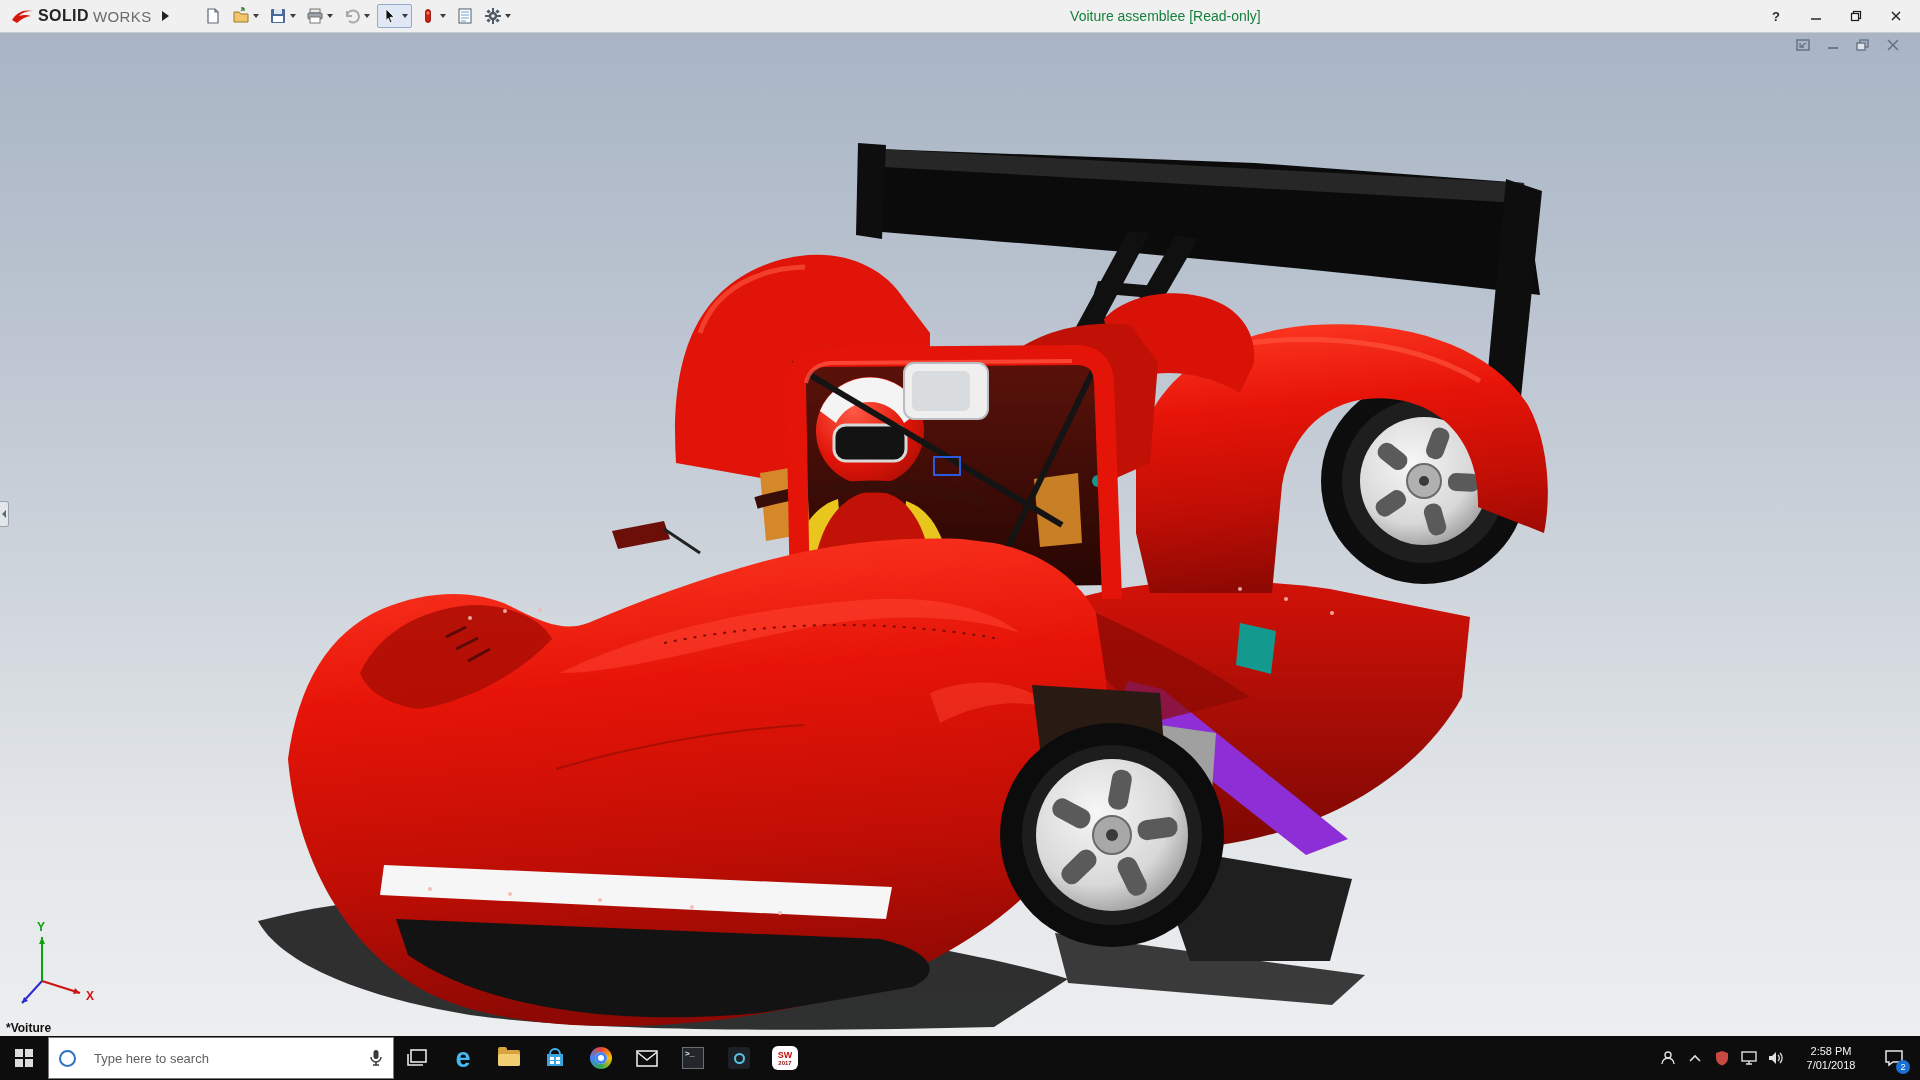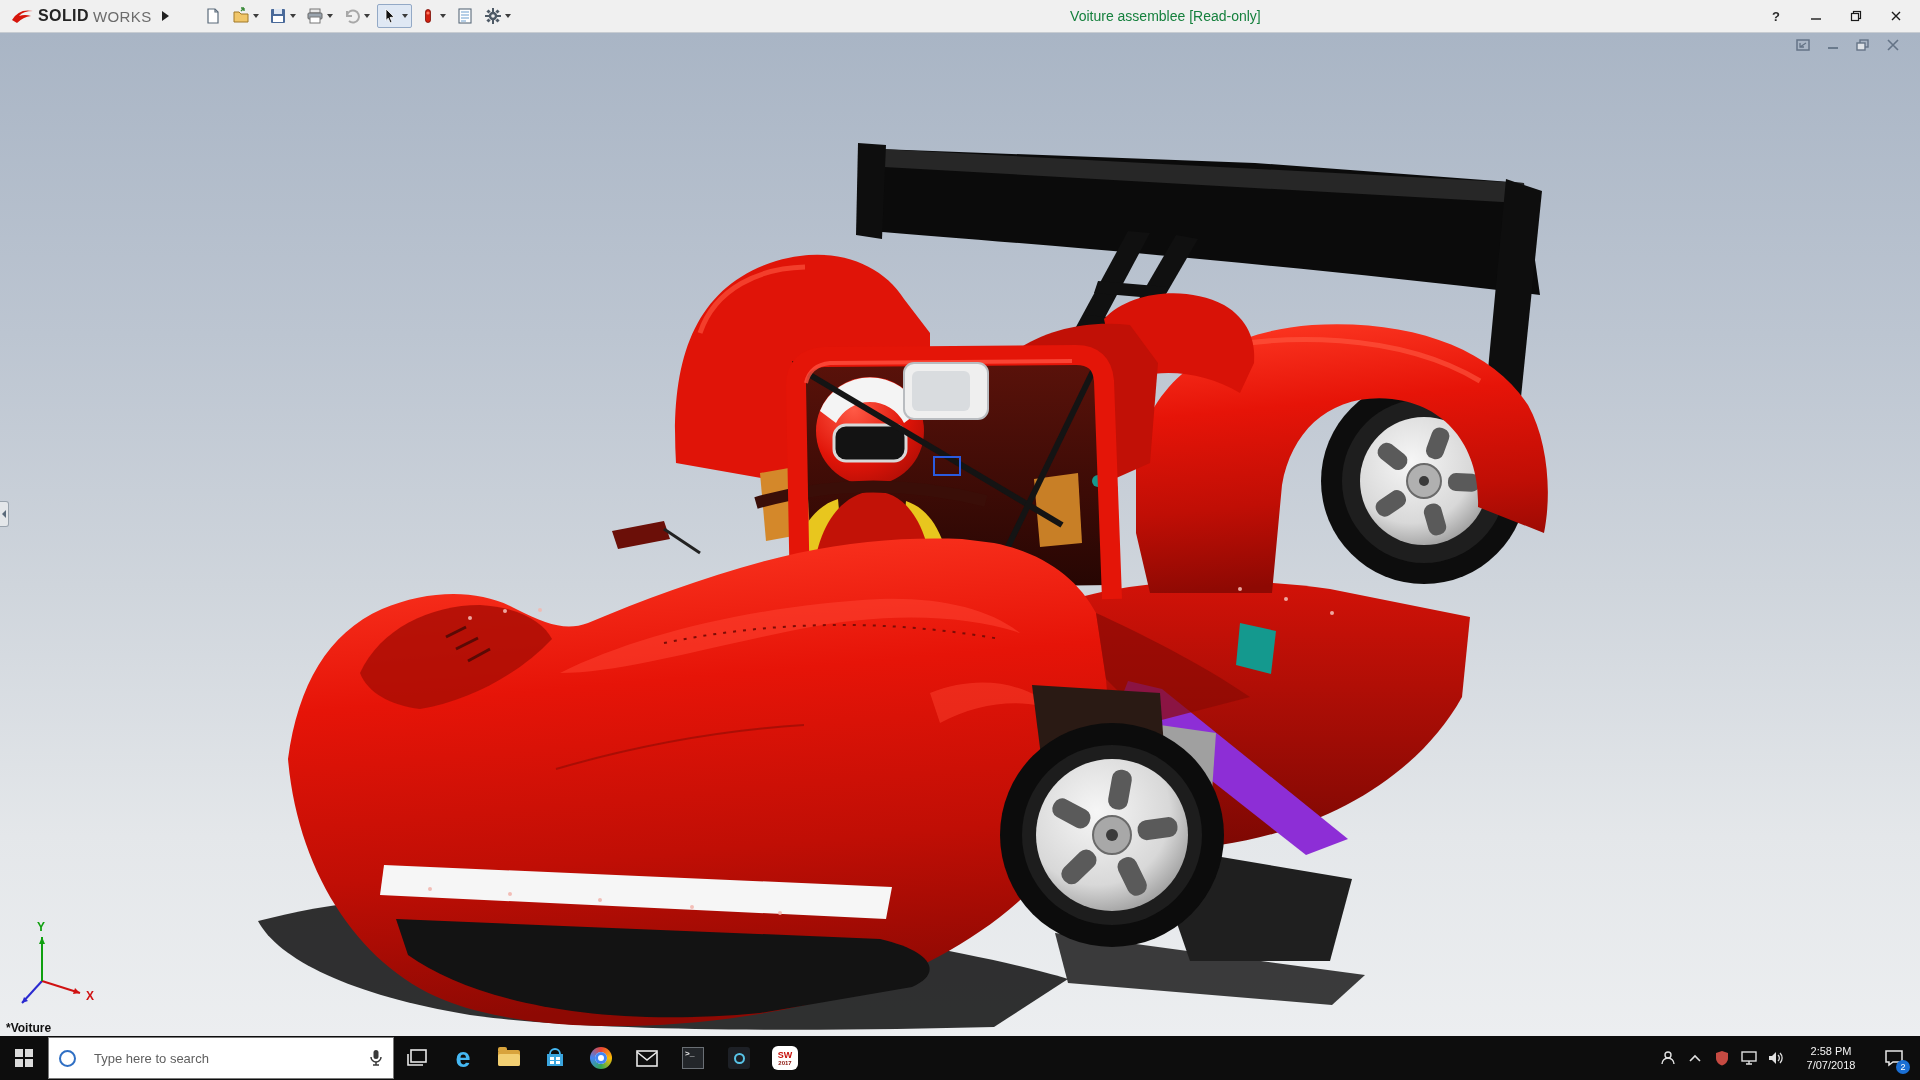--- a/index.html
+++ b/index.html
@@ -492,21 +492,21 @@
         </svg>
       </div>
       <div class="tray-btn">
         <svg width="16" height="14" viewBox="0 0 16 14">
           <path d="M1 5 h3 l4 -4 v12 l-4 -4 h-3 z" fill="#e0e0e0"></path>
           <path d="M10 4 a4 4 0 0 1 0 6 M12 2 a7 7 0 0 1 0 10" fill="none" stroke="#e0e0e0" stroke-width="1.3"></path>
         </svg>
       </div>
       <div class="clock">
         <div>2:58 PM</div>
-        <div>7/07/2018</div>
+        <div>7/01/2018</div>
       </div>
       <div class="notif">
         <svg width="20" height="18" viewBox="0 0 20 18">
           <path d="M2 2 h16 v11 h-9 l-4 3 v-3 h-3 z" fill="none" stroke="#e8e8e8" stroke-width="1.5"></path>
         </svg>
         <span class="notif-badge">2</span>
       </div>
       <div class="show-desktop"></div>
     </div>
   </footer>

